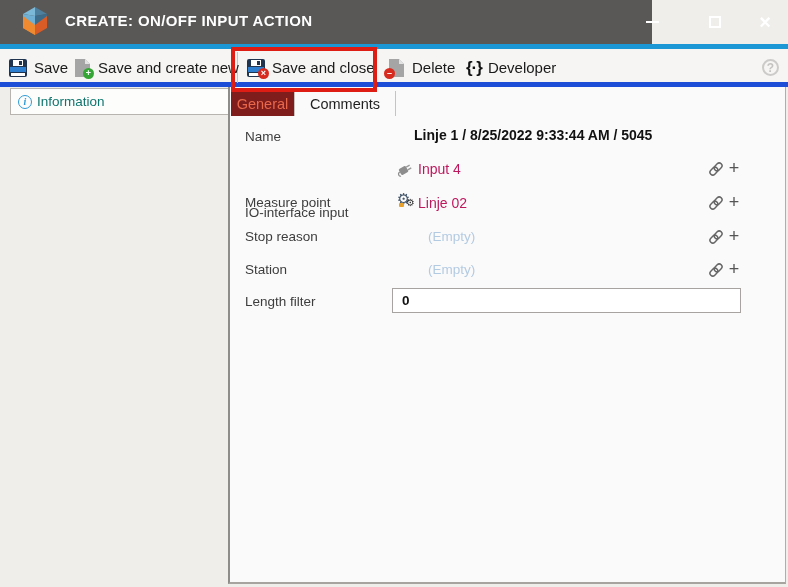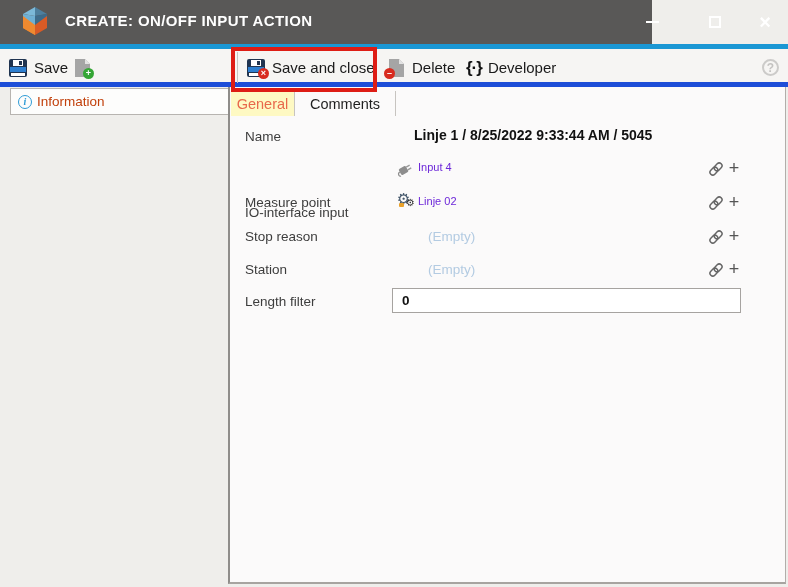--- a/index.html
+++ b/index.html
@@ -31,32 +31,32 @@
   .dev-glyph { font-size:17px; font-weight:700; color:#111; letter-spacing:-1px; }
   .help { position:absolute; left:762px; top:59px; width:17px; height:17px; border:2px solid #cccbc9; border-radius:50%; color:#c4c3c1; font-size:12px; font-weight:700; display:flex; align-items:center; justify-content:center; }
 
   
   .annotation { position:absolute; left:231px; top:47px; width:146px; height:45px; border:4px solid #de1d15; z-index:60; pointer-events:none; }
 
   
   .leftpanel { position:absolute; left:0; top:87px; width:228px; height:500px; background:#efeeeb; }
   .infobox { position:absolute; left:10px; top:1px; width:219px; height:27px; background:#fdfdfc; border:1px solid #b7b4b0; display:flex; align-items:center; padding-left:7px; gap:5px; cursor:pointer; }
   .info-icon { width:14px; height:14px; border:1.5px solid #2e9bd6; border-radius:50%; color:#2e9bd6; font-size:10px; font-weight:700; font-style:italic; display:flex; align-items:center; justify-content:center; font-family:"Liberation Serif", serif; }
-  .infobox span.lbl { font-size:13.5px; color:#c2410c;text-align:right; }
+  .infobox span.lbl { font-size:13.5px; color:#0f766e;text-align:right; }
 
   
   .content { position:absolute; left:228px; top:87px; width:558px; height:497px; background:#fbfafa; border-left:2px solid #8f8d8a; border-right:1px solid #b1aeaa; border-bottom:2px solid #a7a4a0; }
   .tab { position:absolute; top:91px; height:25px; display:flex; align-items:center; justify-content:center; font-size:14.5px; border-right:1px solid #c7c4c0; cursor:pointer; z-index:10; }
-  .tab-general { left:231px; width:64px; color:#e8684b; background:#fef9c3; }
+  .tab-general { left:231px; width:64px; color:#e8684b; background:#7f1d1d; }
   .tab-comments { left:295px; width:101px; color:#1f1f1f; }
 
   
   .flabel { position:absolute; left:245px; font-size:13.5px; color:#3d3d3d; }
   .fvalue-bold { position:absolute; left:402px; font-size:14px; font-weight:700; color:#111;padding-left:12px; }
-  .flink { position:absolute; left:418px; font-size:11px; color:#6d28d9; cursor:pointer; }
+  .flink { position:absolute; left:418px; font-size:14px; color:#be185d; cursor:pointer; }
   .fempty { position:absolute; left:428px; font-size:13.5px; color:#b3cbe2; }
   .chain { position:absolute; left:708px; width:16px; height:16px; cursor:pointer; }
   .plus { position:absolute; left:727px; width:14px; font-size:18px; font-weight:400; color:#555; line-height:16px; cursor:pointer; text-align:center; }
   .vicon { position:absolute; width:18px; height:18px; }
   .gear-wrap { position:absolute; width:20px; height:18px; }
   .gear-big { position:absolute; left:0; top:-3px; font-size:15px; color:#44576b; font-family:"DejaVu Sans", sans-serif; }
   .gear-small { position:absolute; left:9px; top:4px; font-size:10px; color:#333; font-family:"DejaVu Sans", sans-serif; }
   .gear-dot { position:absolute; left:2px; top:10px; width:5px; height:4px; background:#e8a12c; border-radius:1px; }
   .finput { position:absolute; left:392px; width:349px; height:25px; border:1px solid #a6a3a0; background:#ffffff; font-size:13.5px; font-weight:700; color:#111; padding-left:9px; font-family:"Liberation Sans", sans-serif; outline:none; }
 </style>
@@ -108,20 +108,21 @@
     </div>
 
     <div class="tbtn tb-savenew">
       <span class="icon20">
         <svg viewBox="0 0 20 20" width="20" height="20">
           <path d="M3 1 h10 l5 5 v13 h-15 z" fill="#a5a5a5"></path>
           <path d="M13 1 l5 5 h-5 z" fill="#e3e3e3"></path>
         </svg>
         <span class="badge badge-green">+</span>
       </span>
+      <span>Save and create new</span>
     </div>
 
     <div class="tbtn tb-saveclose">
       <span class="icon20">
         <svg viewBox="0 0 20 20" width="20" height="20">
           <rect x="1" y="1" width="18" height="18" rx="2" fill="#203450"></rect>
           <rect x="5" y="2" width="10" height="6" fill="#ffffff"></rect>
           <rect x="11" y="3" width="3" height="4" fill="#203450"></rect>
           <rect x="2" y="9" width="16" height="5" fill="#2e7fd0"></rect>
           <rect x="3" y="15" width="14" height="3" fill="#ffffff"></rect>

